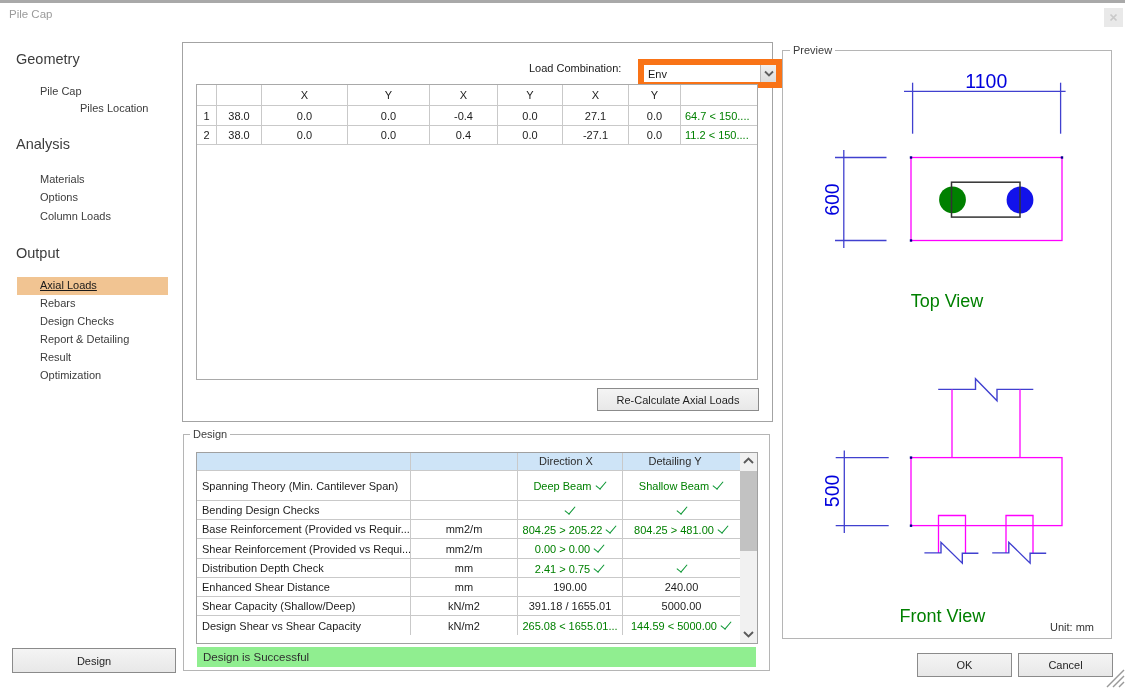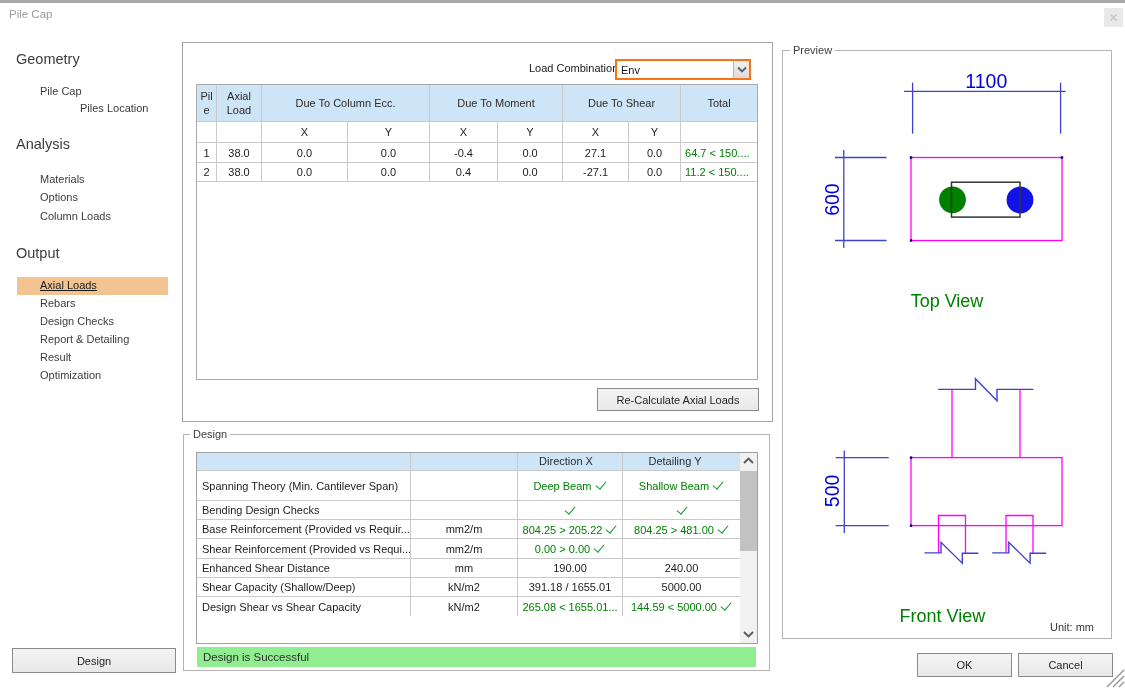--- a/index.html
+++ b/index.html
@@ -13,21 +13,21 @@
 .sideh{font-size:14.5px;color:#3c3c3c;}
 .sidei{font-size:11px;color:#3c3c3c;}
 #selitem{left:17px;top:277px;width:151px;height:17.5px;background:#f1c492;}
 #axial{left:40px;top:278.6px;font-size:11px;color:#1a1a1a;text-decoration:underline;}
 
 #panel1{left:182px;top:42px;width:589px;height:378px;border:1px solid #a3a3a3;background:#fff;}
 .gbox{border:1px solid #b5b5b5;background:#fff;}
 .glabel{font-size:11px;color:#3c3c3c;background:#fff;padding:0 3px;}
 
 #lclabel{left:529px;top:62px;font-size:11px;color:#1a1a1a;}
-#combo{left:615px;top:59px;width:132px;height:17px;border:2px solid #f97316;background:#fff;}
+#combo{left:638px;top:59px;width:132px;height:17px;border:6px solid #f97316;background:#fff;}
 #combotext{left:4px;top:2.5px;font-size:11px;color:#1a1a1a;position:absolute;}
 #combobtn{position:absolute;right:0;top:0;width:16px;height:17px;background:linear-gradient(#f0f0f0,#dcdcdc);border-left:1px solid #b9b9b9;box-sizing:border-box;display:flex;align-items:center;justify-content:center;}
 
 #grid1wrap{left:196px;top:84px;width:560px;height:294px;border:1px solid #a9a9a9;background:#fff;}
 table{border-collapse:separate;border-spacing:0;table-layout:fixed;}
 td{box-sizing:border-box;border-right:1px solid #c9c9c9;border-bottom:1px solid #c9c9c9;
    font-size:11px;color:#1c1c1c;text-align:center;padding:0;overflow:hidden;white-space:nowrap;}
 td.last{border-right:none;}
 .hdr td{background:#cee4f7;color:#2b2b2b;line-height:1.3;white-space:normal;}
 .green{color:#008000;}
@@ -101,28 +101,20 @@
           <col style="width:45px">
           <col style="width:86px">
           <col style="width:82px">
           <col style="width:68px">
           <col style="width:65px">
           <col style="width:66px">
           <col style="width:52px">
           <col style="width:76px">
         </colgroup>
 <tbody>
-          <tr class="hdr" style="height:37px;">
-  <td>Pil<br>e</td>
-            <td>Axial Load</td>
-            <td colspan="2">Due To Column Ecc.</td>
-  <td colspan="2">Due To Moment</td>
-            <td colspan="2">Due To Shear</td>
-            <td class="last">Total</td>
-</tr>
 <tr style="height:21px;">
   <td></td>
             <td></td>
             <td>X</td>
             <td>Y</td>
             <td>X</td>
             <td>Y</td>
             <td>X</td>
             <td>Y</td>
             <td class="last"></td>
@@ -187,20 +179,26 @@
             <td class="n">Base Reinforcement (Provided vs Requir...</td>
             <td class="u">mm2/m</td>
             <td class="green">804.25 &gt; 205.22 <span class="ck"></span></td>
             <td class="last green">804.25 &gt; 481.00 <span class="ck"></span></td>
           </tr>
 <tr style="height:20px;">
             <td class="n">Shear Reinforcement (Provided vs Requi...</td>
             <td class="u">mm2/m</td>
             <td class="green">0.00 &gt; 0.00 <span class="ck"></span></td>
             <td class="last"></td>
+          </tr>
+<tr style="height:19px;">
+            <td class="n">Distribution Depth Check</td>
+            <td class="u">mm</td>
+            <td class="green">2.41 &gt; 0.75 <span class="ck"></span></td>
+            <td class="last green"><span class="ck"></span></td>
           </tr>
 <tr style="height:19px;">
             <td class="n">Enhanced Shear Distance</td>
             <td class="u">mm</td>
             <td>190.00</td>
             <td class="last">240.00</td>
           </tr>
 <tr style="height:19px;">
             <td class="n">Shear Capacity (Shallow/Deep)</td>
             <td class="u">kN/m2</td>

